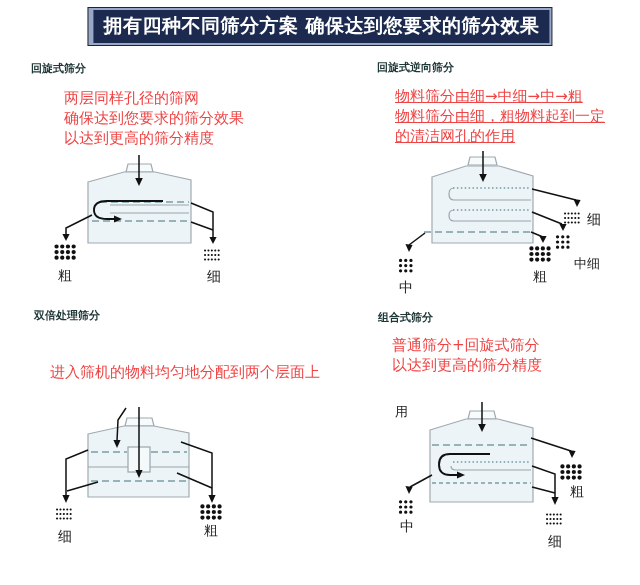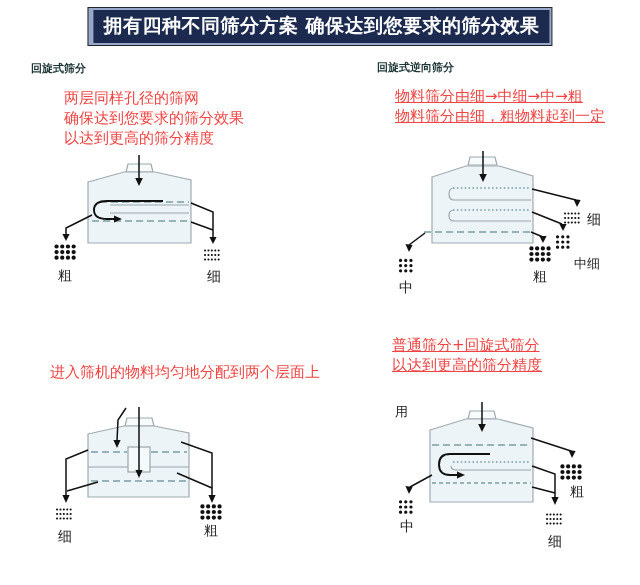--- a/index.html
+++ b/index.html
@@ -75,20 +75,21 @@
         <path d="M 205 255 h 16.5"></path>
         <path d="M 205 259.6 h 16.5"></path>
     </g>
     <text x="214" y="281" text-anchor="middle">细</text>
   </svg>
 
   <div class="shead" style="left:377px;top:60px;">回旋式逆向筛分</div>
   <div class="stext" style="left:395px;top:86px;text-decoration:underline;">
     <div>物料筛分由细→中细→中→粗</div>
     <div>物料筛分由细，粗物料起到一定</div>
+    <div>的清洁网孔的作用</div>
   </div>
 
   <svg style="left:390px;top:150px;" width="225" height="150" viewBox="390 150 225 150">
     <polygon class="chim" points="470,157 495,157 497,165 468,165"></polygon>
     <polygon class="mbody" points="432,177 466,166 499,166 533,176 533,243 432,243"></polygon>
     <g>
       <line class="al" x1="483" y1="151" x2="483" y2="176"></line>
       <polygon class="ah" points="479.2,174 486.8,174 483,182"></polygon>
     </g>
     <path class="scrd" d="M 453 188 H 531"></path>
@@ -131,20 +132,21 @@
       <polygon class="ah" points="405.4,244 412.6,245 409,252"></polygon>
     </g>
     <g class="dotsM">
       <path d="M 400.5 260.4 h 15.4"></path>
         <path d="M 400.5 265.6 h 15.4"></path>
         <path d="M 400.5 270.8 h 15.4"></path>
     </g>
     <text x="406" y="292" text-anchor="middle">中</text>
   </svg>
 
+  <div class="shead" style="left:34px;top:308px;">双倍处理筛分</div>
   <div class="stext" style="left:50px;top:340px;margin-top:22px;">
     <div>进入筛机的物料均匀地分配到两个层面上</div>
   </div>
 
   <svg style="left:30px;top:395px;" width="215" height="150" viewBox="30 395 215 150">
     <polygon class="chim" points="127,418 152,418 154,426 125,426"></polygon>
     <polygon class="mbody" points="88,434 124,426 154,426 189,433 189,497 88,497"></polygon>
     <rect x="128" y="447" width="22" height="25" fill="#f4fafb" stroke="#9aa6ab" stroke-width="1.2"></rect>
     <g>
       <line class="al" x1="139" y1="407" x2="139" y2="472"></line>
@@ -174,21 +176,22 @@
       <polygon class="ah" points="208.4,495 215.6,495 212,503"></polygon>
     </g>
     <g class="dotsC">
       <path d="M 202.4 506.4 h 17.2"></path>
         <path d="M 202.4 512 h 17.2"></path>
         <path d="M 202.4 517.6 h 17.2"></path>
     </g>
     <text x="211" y="535" text-anchor="middle">粗</text>
   </svg>
 
-  <div class="stext" style="left:392px;top:335px;text-decoration:underline;">
+  <div class="shead" style="left:378px;top:310px;">组合式筛分</div>
+  <div class="stext" style="left:392px;top:335px;">
     <div>普通筛分+回旋式筛分</div>
     <div>以达到更高的筛分精度</div>
   </div>
 
   <svg style="left:388px;top:398px;" width="222" height="152" viewBox="388 398 222 152">
     <text x="395" y="416" class="sm">用</text>
     <polygon class="chim" points="470,411 494,411 496,419 468,419"></polygon>
     <polygon class="mbody" points="430,430 466,419 498,419 533,428 533,502 430,502"></polygon>
     <g>
       <line class="al" x1="482" y1="402" x2="482" y2="426"></line>

